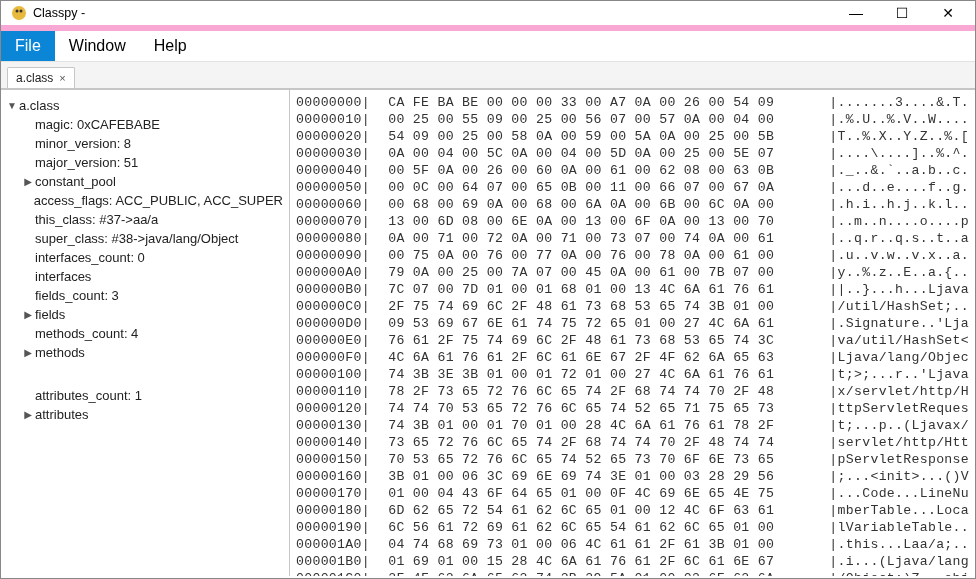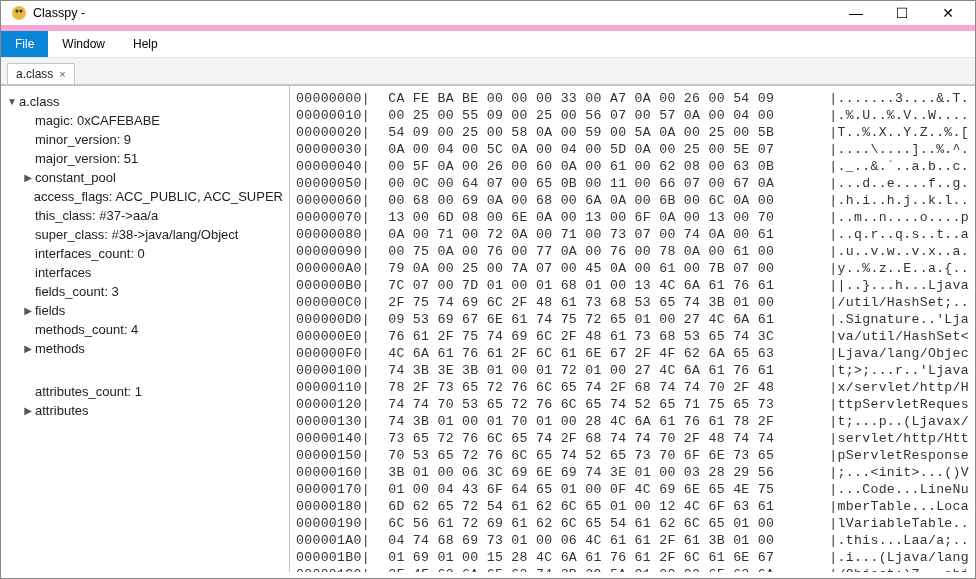--- a/index.html
+++ b/index.html
@@ -3,21 +3,21 @@
 <meta charset="utf-8">
 <style>
 * { box-sizing: border-box; margin: 0; padding: 0; }
 body { font-family: "Segoe UI", Tahoma, sans-serif; font-size: 13px; color: #222; background: #fff; width: 976px; height: 579px; overflow: hidden; border: 1px solid #888; }
 .titlebar { height: 30px; display: flex; align-items: center; padding: 0 4px; background: #fff; border-bottom: 6px solid #f9a8d4; }
 .titlebar .app-icon { width: 16px; height: 16px; margin: 0 6px; }
 .titlebar .title { flex: 1; font-size: 12.5px; color: #000; }
 .titlebar .win-btns { display: flex; }
 .titlebar .win-btn { width: 46px; height: 30px; display: flex; align-items: center; justify-content: center; font-size: 14px; color: #000; }
 .menubar { display: flex; background: #fff; border-bottom: 1px solid #e2e2e2; }
-.menu-item { padding: 6px 14px; font-size: 12px; color: #000; }
+.menu-item { padding: 6px 14px; font-size: 16px; color: #000; }
 .menu-item.active { background: #0b86d6; color: #fff; }
 .tabstrip { background: #f4f4f4; border-bottom: 1px solid #c6c6c6; padding: 5px 6px 0; display: flex; }
 .tab { background: #fff; border: 1px solid #c6c6c6; border-bottom: none; padding: 3px 8px; font-size: 12px; display: flex; align-items: center; gap: 6px; border-radius: 2px 2px 0 0; }
 .tab .close { font-size: 11px; color: #555; }
 .content { display: flex; height: calc(100% - 30px - 32px - 28px); background: #fff; border-top: 1px solid #c6c6c6; }
 .tree { width: 289px; border-right: 1px solid #c6c6c6; padding: 6px 4px; overflow: auto; font-size: 13px; }
 .tree-row { padding: 2px 2px 2px 0; white-space: nowrap; display: flex; align-items: center; }
 .tree-toggle { width: 14px; display: inline-block; color: #555; font-size: 10px; text-align: center; }
 .hex { flex: 1; padding: 4px 6px; font-family: Consolas, "Courier New", monospace; font-size: 13.2px; color: #333; overflow: auto; letter-spacing: 0.3px; white-space: pre; line-height: 17px; }
 .hex-row { display: flex; }
@@ -62,21 +62,21 @@
       <div class="tree-row">
         <span class="tree-toggle">▼</span>
         <span>a.class</span>
       </div>
       <div class="tree-row" style="padding-left: 16px;">
         <span class="tree-toggle"></span>
         <span>magic: 0xCAFEBABE</span>
       </div>
       <div class="tree-row" style="padding-left: 16px;">
         <span class="tree-toggle"></span>
-        <span>minor_version: 9</span>
+        <span>minor_version: 8</span>
       </div>
       <div class="tree-row" style="padding-left: 16px;">
         <span class="tree-toggle"></span>
         <span>major_version: 51</span>
       </div>
       <div class="tree-row" style="padding-left: 16px;">
         <span class="tree-toggle">▶</span>
         <span>constant_pool</span>
       </div>
       <div class="tree-row" style="padding-left: 16px;">

